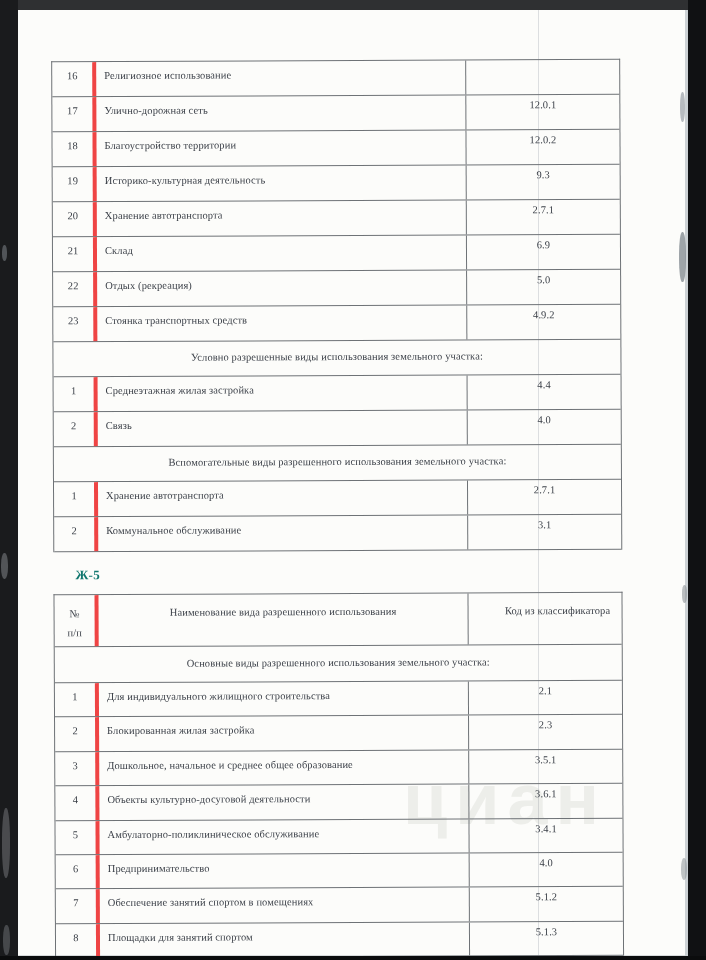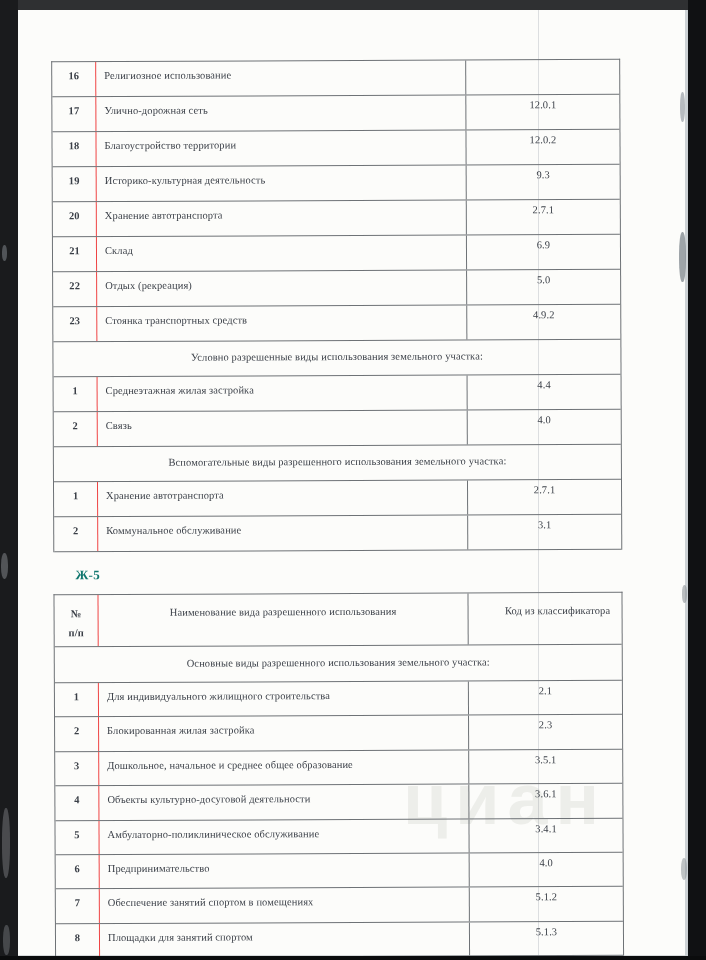--- a/index.html
+++ b/index.html
@@ -39,21 +39,21 @@
   .t2{top:583px;}
   .rows{display:contents;}
   .trow{
     display:grid;grid-template-columns:44px 370px 153px;
     box-sizing:border-box;border-bottom:1px solid #6e7276;
   }
   .t1 .trow{height:35px;}
   .t2 .trow{height:34.4px;}
   .t2 .trow.thead{height:52px;}
   .cell{box-sizing:border-box;}
-  .c-num{border-right:1px solid #ef4444;text-align:center;padding-top:8px;font-weight:bold;}
+  .c-num{border-right:4px solid #ef4444;text-align:center;padding-top:8px;}
   .c-name{border-right:1px solid #6e7276;padding:8px 4px 0 8px;}
   .c-code{text-align:center;padding-top:4px;}
   .section{
     box-sizing:border-box;height:35px;border-bottom:1px solid #6e7276;
     text-align:center;padding-top:10px;
   }
   .t2 .section{height:36px;padding-top:11px;}
   .thead .c-num{white-space:pre-line;padding-top:9px;line-height:19px;}
   .thead .c-name{text-align:center;padding:12px 4px 0 4px;}
   .thead .c-code{padding-top:12px;margin-left:25px;}

